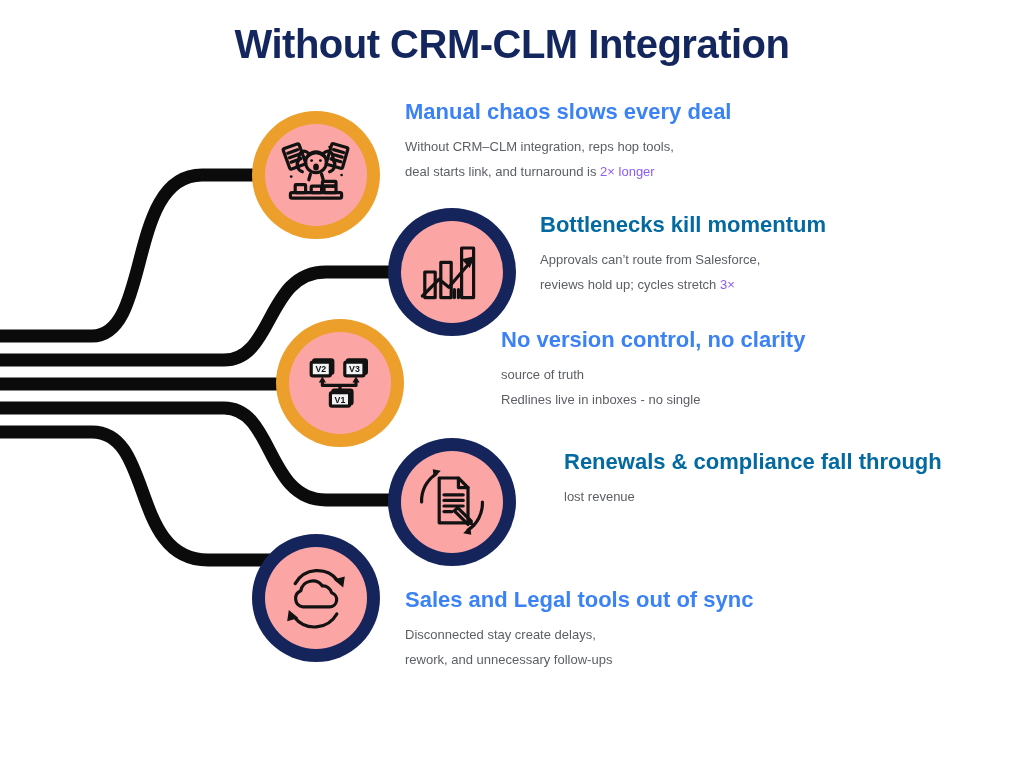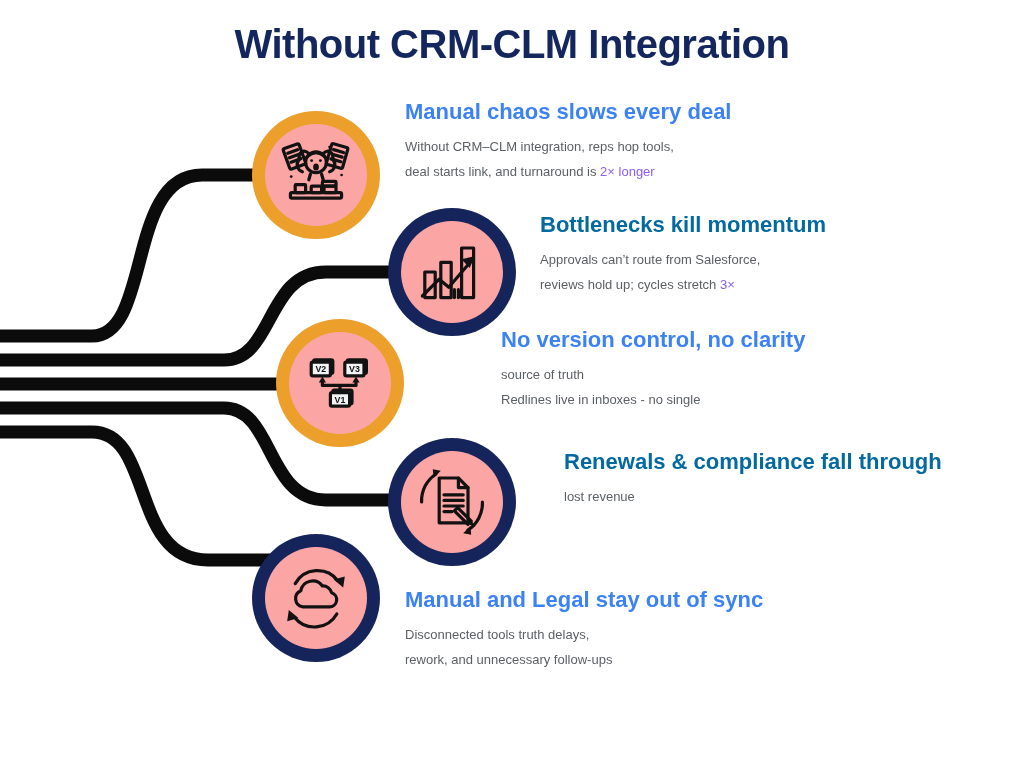--- a/index.html
+++ b/index.html
@@ -189,20 +189,20 @@
   </div>
 
   <div id="item4" class="item">
     <h2 class="orange">Renewals &amp; compliance fall through</h2>
     <div class="body">
       <div><span>lost revenue</span><b></b></div>
     </div>
   </div>
 
   <div id="item5" class="item">
-    <h2 class="navy">Manual and Legal stay out of sync</h2>
-    <div class="body">
-      <div>Disconnected tools truth delays,</div>
+    <h2 class="navy">Sales and Legal tools out of sync</h2>
+    <div class="body">
+      <div>Disconnected stay create delays,</div>
       <div><span>rework, and unnecessary follow-ups</span><b></b></div>
     </div>
   </div>
 
 </div>
 
 </body></html>

